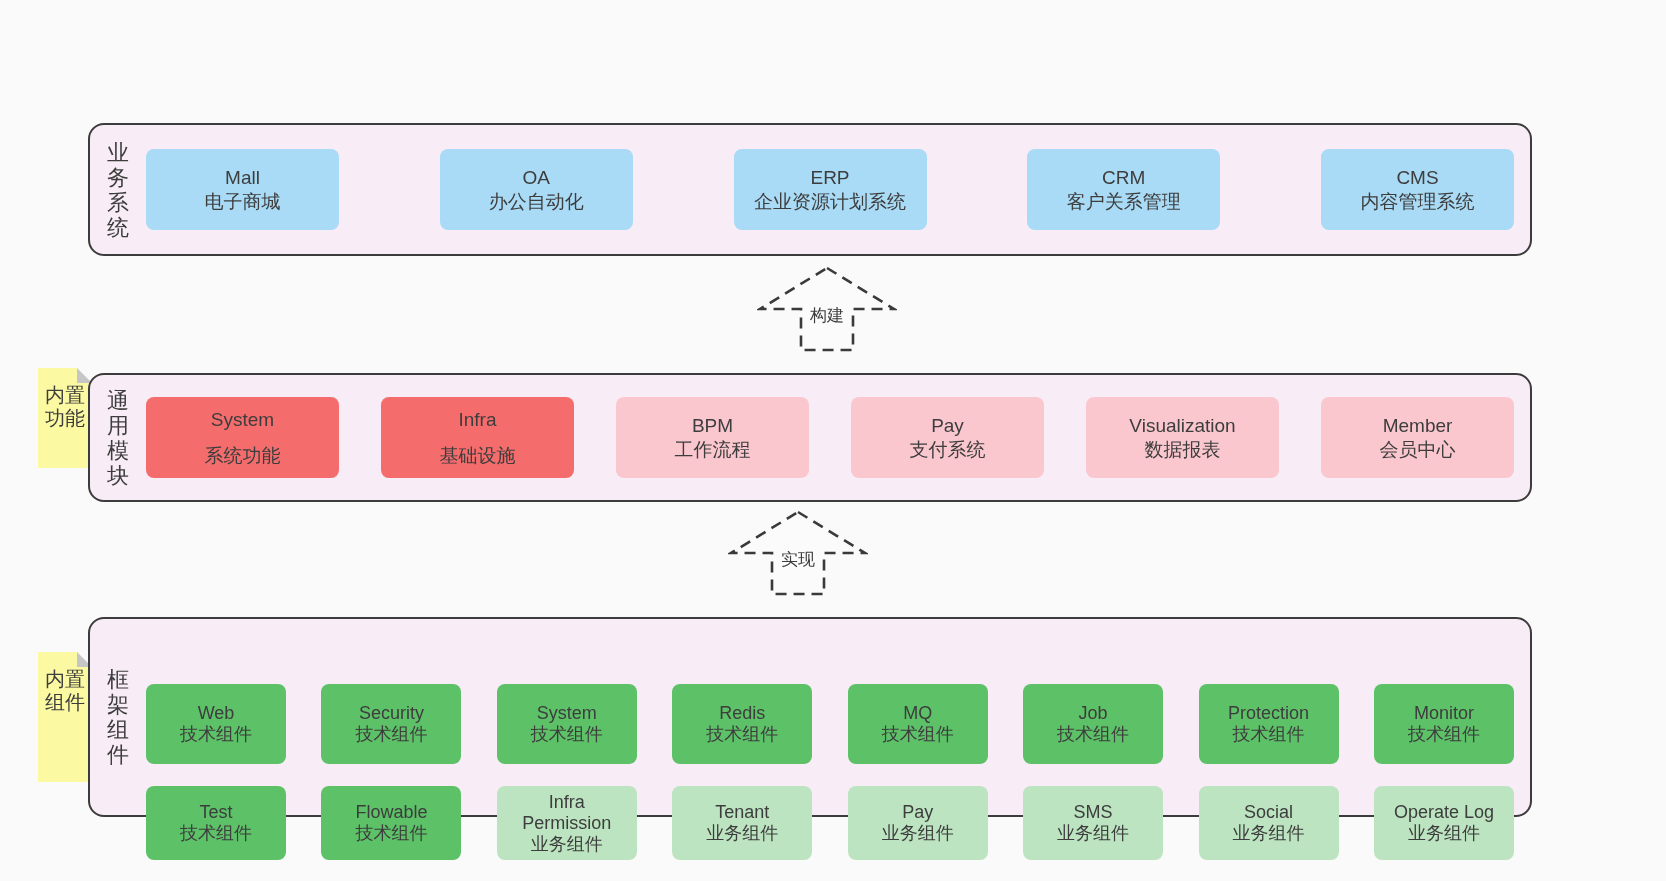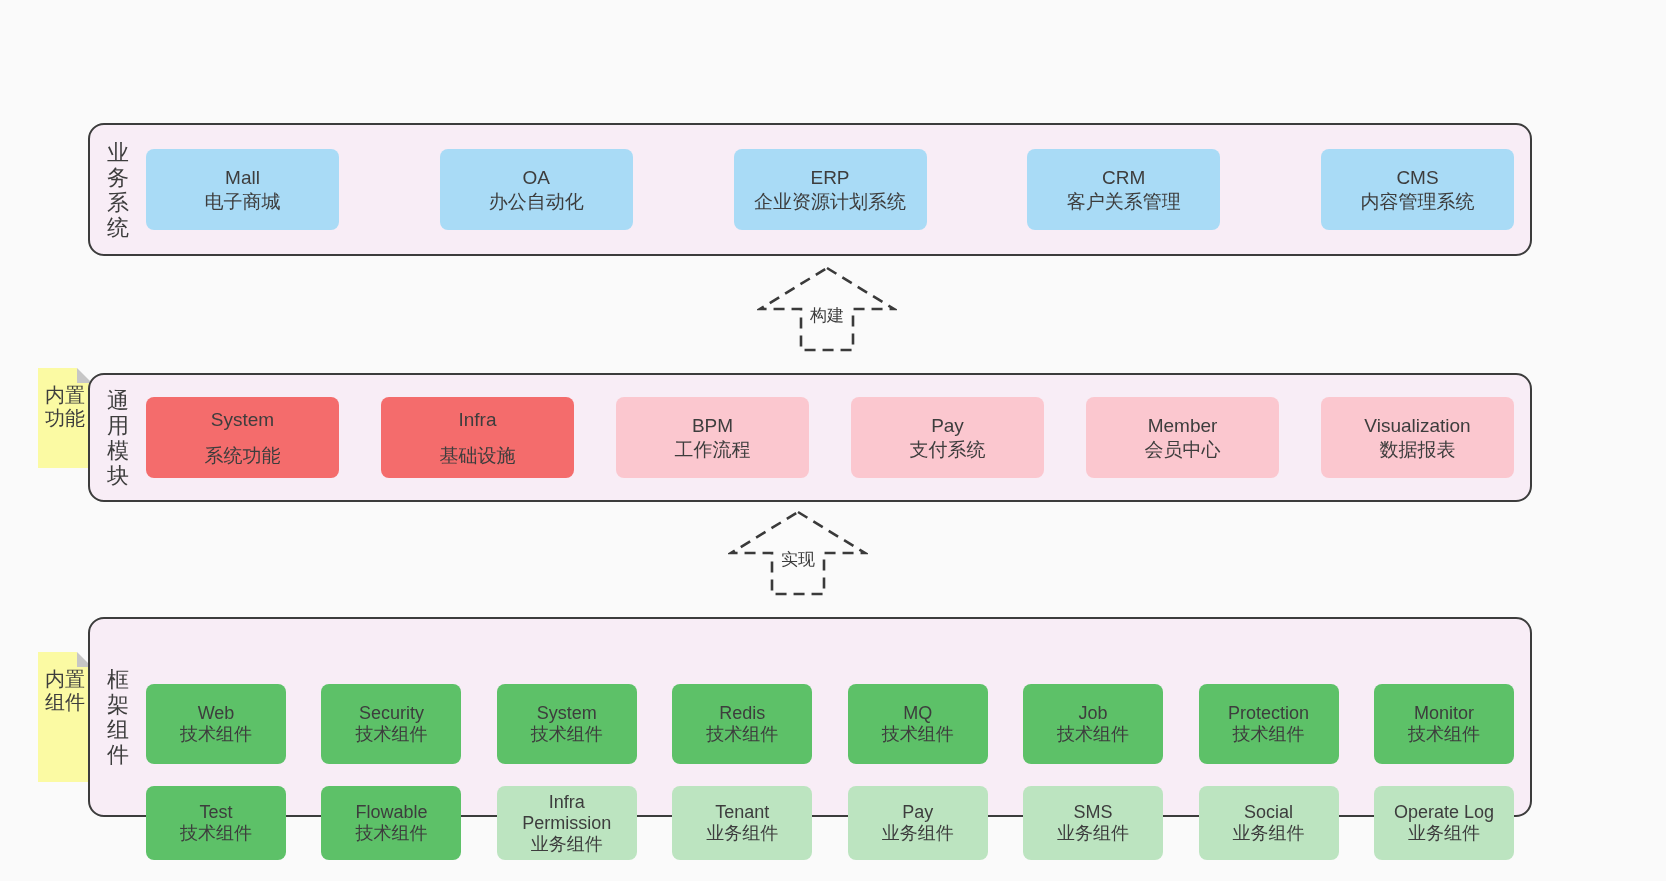--- a/index.html
+++ b/index.html
@@ -109,26 +109,26 @@
       </div>
       <div class="box box-lg pink">
         <span>BPM</span>
         <span>工作流程</span>
       </div>
       <div class="box box-lg pink">
         <span>Pay</span>
         <span>支付系统</span>
       </div>
       <div class="box box-lg pink">
+        <span>Visualization</span>
+        <span>数据报表</span>
+      </div>
+      <div class="box box-lg pink">
         <span>Member</span>
         <span>会员中心</span>
-      </div>
-      <div class="box box-lg pink">
-        <span>Visualization</span>
-        <span>数据报表</span>
       </div>
     </div>
   </div>
 
   <div class="arrow arrow-implement">
     <svg width="140" height="86" viewBox="0 0 140 86">
       <polygon points="70,2 137,43 96,43 96,84 44,84 44,43 3,43" fill="#fbfbfb" stroke="#3a3a3a" stroke-width="2.6" stroke-dasharray="11 7"></polygon>
     </svg>
     <span class="arrow-label">实现</span>
   </div>

